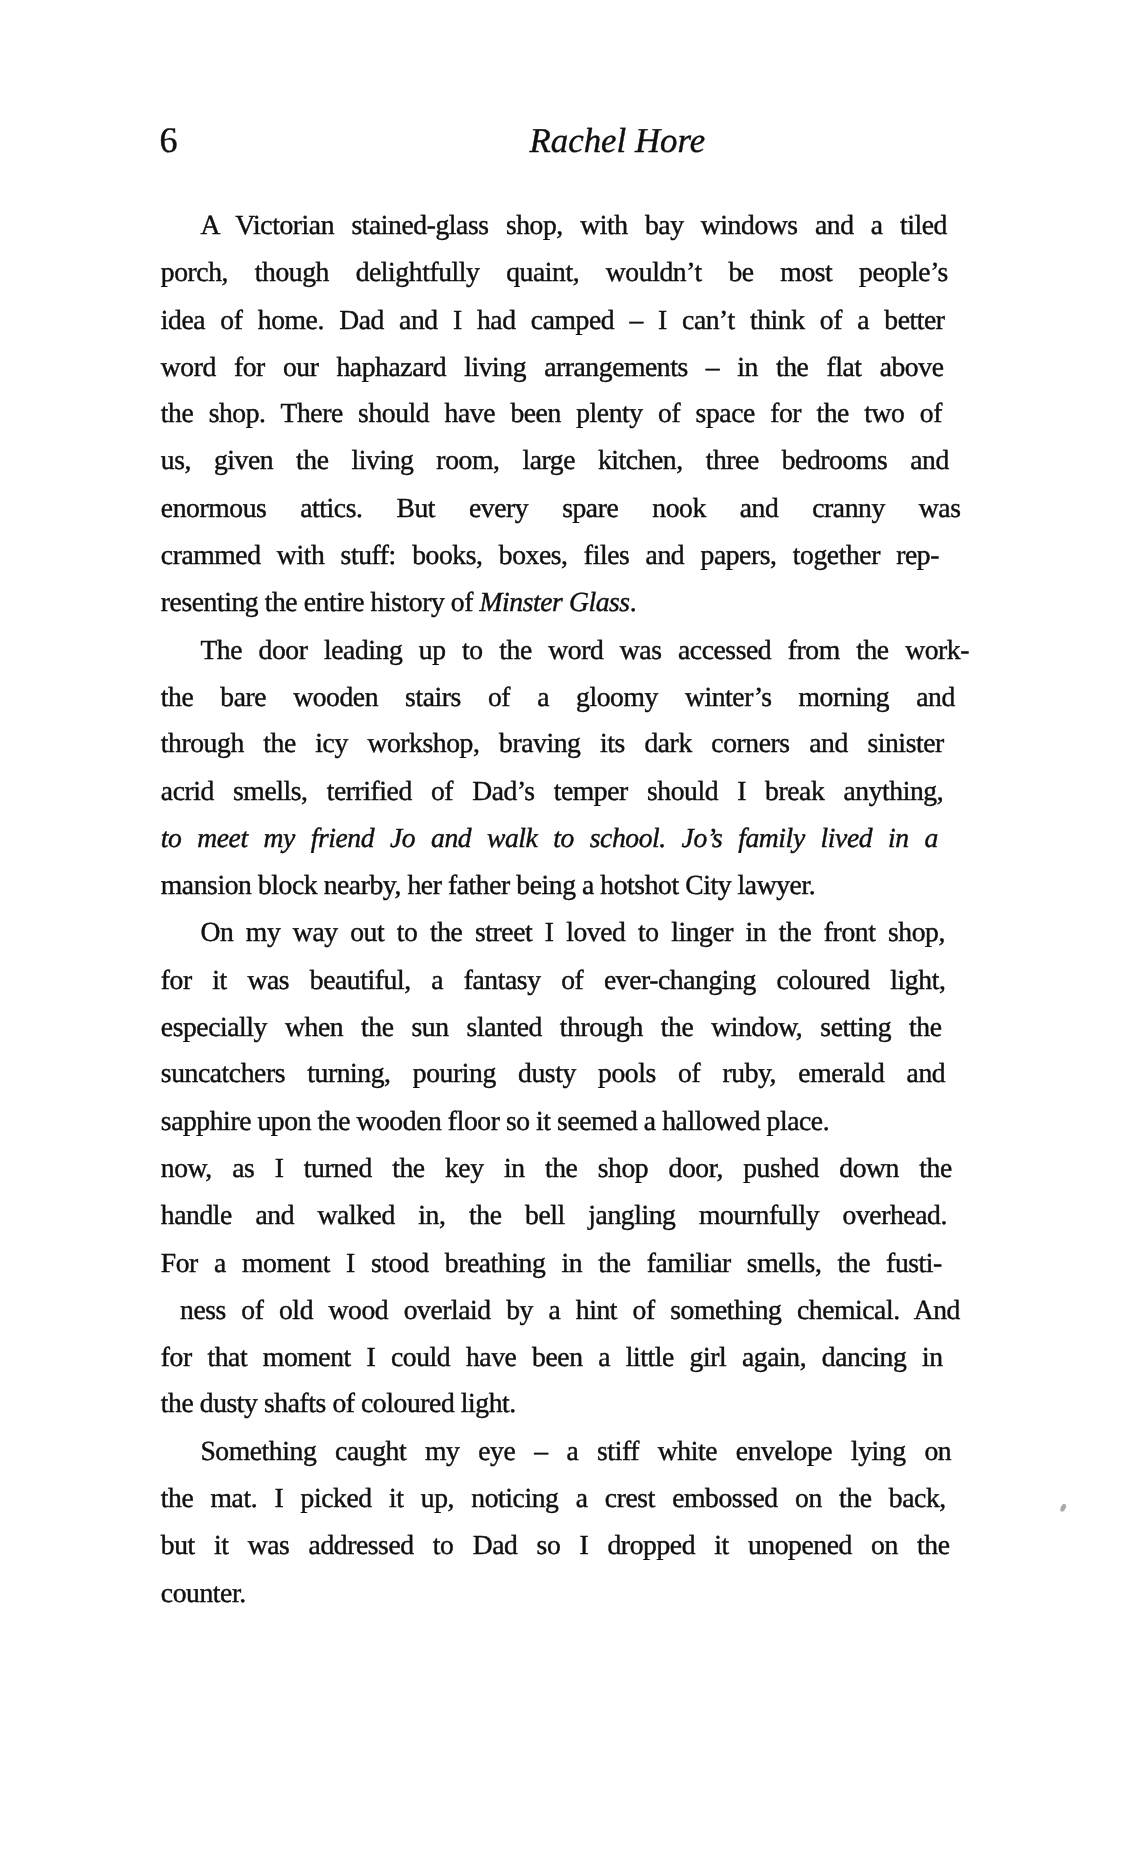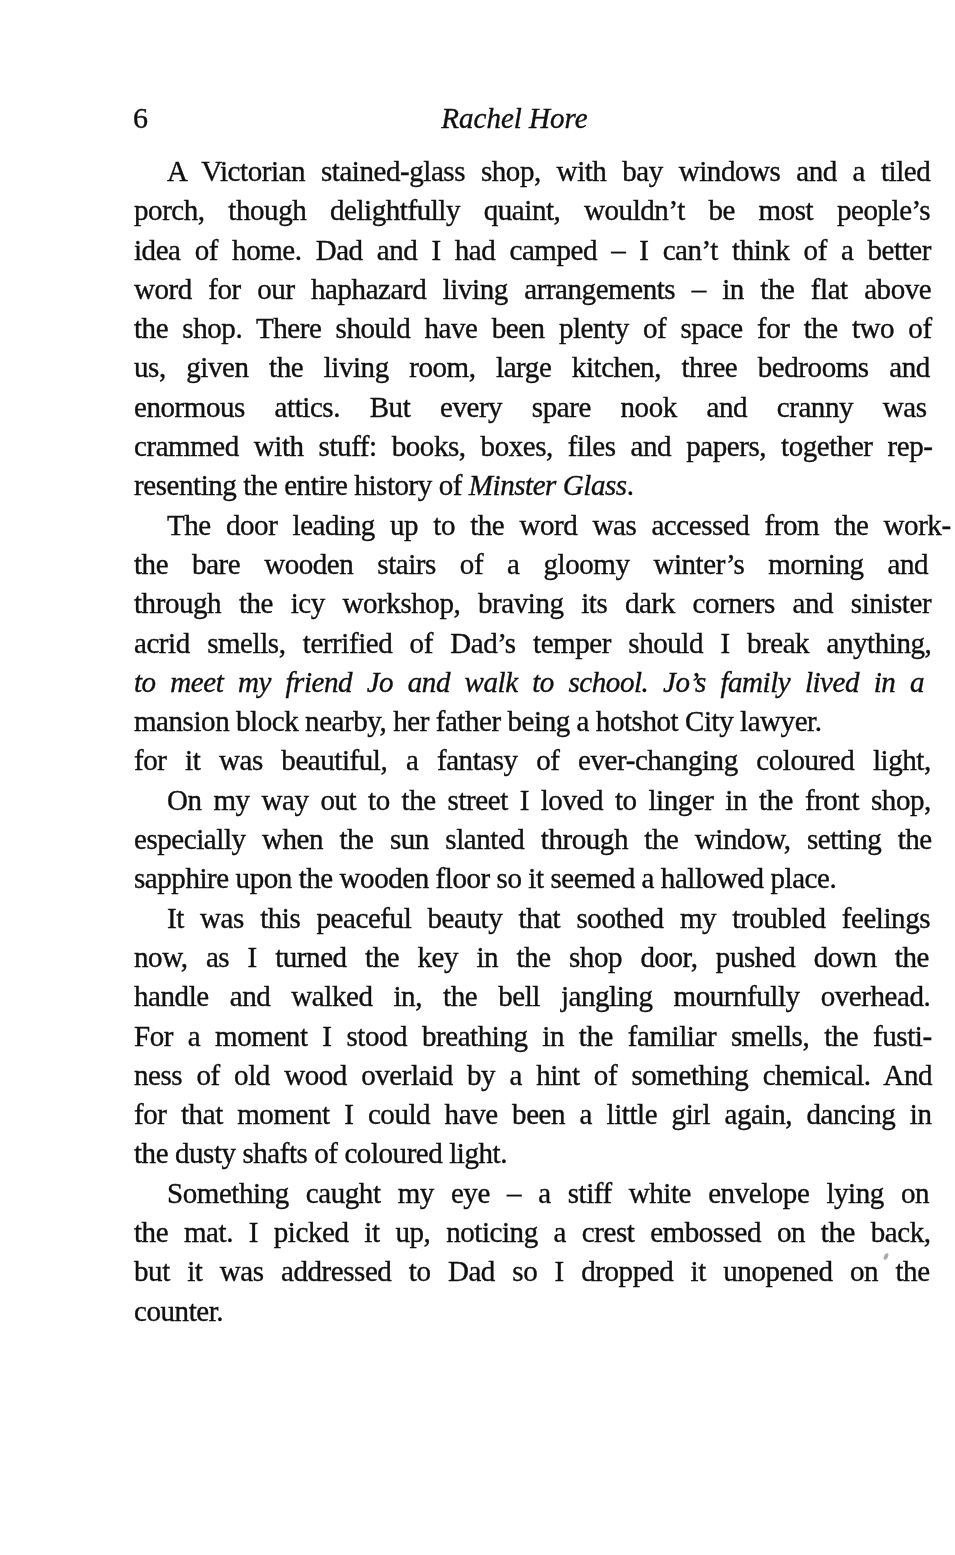--- a/index.html
+++ b/index.html
@@ -32,23 +32,23 @@
     position: absolute;
     left: 134px; top: 104px;
     width: 761px;
     text-align: center;
     font-style: italic;
     font-size: 29px;
     line-height: 1;
   }
   .body-text {
     position: absolute;
-    left: 134px; top: 152px;
+    left: 134px; top: 168px;
     width: 761px;
-    font-size: 29px;
+    font-size: 23px;
     line-height: 39.3px;
     letter-spacing: -0.015em;
   }
   .line {
     white-space: nowrap;
     height: 39.3px;
   }
   .line.indent { padding-left: 33px; }
   .line i { font-style: italic; }
   .speck {
@@ -76,29 +76,29 @@
       <div class="line"><span class="line-text" style="word-spacing: 13.7049px;">us, given the living room, large kitchen, three bedrooms and</span></div>
       <div class="line"><span class="line-text" style="word-spacing: 22.8691px;">enormous attics. But every spare nook and cranny was</span></div>
       <div class="line"><span class="line-text" style="word-spacing: 8.16667px;">crammed with stuff: books, boxes, files and papers, together rep-</span></div>
       <div class="line para-end"><span class="line-text">resenting the entire history of <i>Minster Glass</i>.</span></div>
       <div class="line indent"><span class="line-text" style="word-spacing: 8.34517px;">The door leading up to the word was accessed from the work-</span></div>
       <div class="line"><span class="line-text" style="word-spacing: 17.125px;">the bare wooden stairs of a gloomy winter’s morning and</span></div>
       <div class="line"><span class="line-text" style="word-spacing: 10.8993px;">through the icy workshop, braving its dark corners and sinister</span></div>
       <div class="line"><span class="line-text" style="word-spacing: 10.5278px;">acrid smells, terrified of Dad’s temper should I break anything,</span></div>
       <div class="line"><span class="line-text" style="word-spacing: 7.77885px; font-style: italic;">to meet my friend Jo and walk to school. Jo’s family lived in a</span></div>
       <div class="line para-end"><span class="line-text">mansion block nearby, her father being a hotshot City lawyer.</span></div>
+      <div class="line indent"><span class="line-text" style="word-spacing: 5.06027px;">On my way out to the street I loved to linger in the front shop,</span></div>
       <div class="line"><span class="line-text" style="word-spacing: 11.7812px;">for it was beautiful, a fantasy of ever-changing coloured light,</span></div>
-      <div class="line indent"><span class="line-text" style="word-spacing: 5.06027px;">On my way out to the street I loved to linger in the front shop,</span></div>
       <div class="line"><span class="line-text" style="word-spacing: 9.56944px;">especially when the sun slanted through the window, setting the</span></div>
+      <div class="line"><span class="line-text" style="word-spacing: 13.1465px;">suncatchers turning, pouring dusty pools of ruby, emerald and</span></div>
       <div class="line para-end"><span class="line-text">sapphire upon the wooden floor so it seemed a hallowed place.</span></div>
-      <div class="line indent"><span class="line-text" style="word-spacing: 9.4375px;">It was this peaceful beauty that soothed my troubled feelings</span></div>
       <div class="line"><span class="line-text" style="word-spacing: 11.5508px;">now, as I turned the key in the shop door, pushed down the</span></div>
       <div class="line"><span class="line-text" style="word-spacing: 14.2129px;">handle and walked in, the bell jangling mournfully overhead.</span></div>
       <div class="line"><span class="line-text" style="word-spacing: 8.01989px;">For a moment I stood breathing in the familiar smells, the fusti-</span></div>
-      <div class="line"><span class="line-text" style="word-spacing: 7.49006px;">ness of old wood overlaid by a hint of something chemical. And</span></div>
+      <div class="line"><span class="line-text" style="word-spacing: 7.49006px; margin-left: 16px;">ness of old wood overlaid by a hint of something chemical. And</span></div>
       <div class="line"><span class="line-text" style="word-spacing: 7.67708px;">for that moment I could have been a little girl again, dancing in</span></div>
       <div class="line para-end"><span class="line-text">the dusty shafts of coloured light.</span></div>
       <div class="line indent"><span class="line-text" style="word-spacing: 10.2844px;">Something caught my eye – a stiff white envelope lying on</span></div>
       <div class="line"><span class="line-text" style="word-spacing: 9.00651px;">the mat. I picked it up, noticing a crest embossed on the back,</span></div>
       <div class="line"><span class="line-text" style="word-spacing: 10.5833px;">but it was addressed to Dad so I dropped it unopened on the</span></div>
       <div class="line para-end"><span class="line-text">counter.</span></div>
     </div>
   <div class="speck"></div>
 </div>
 

